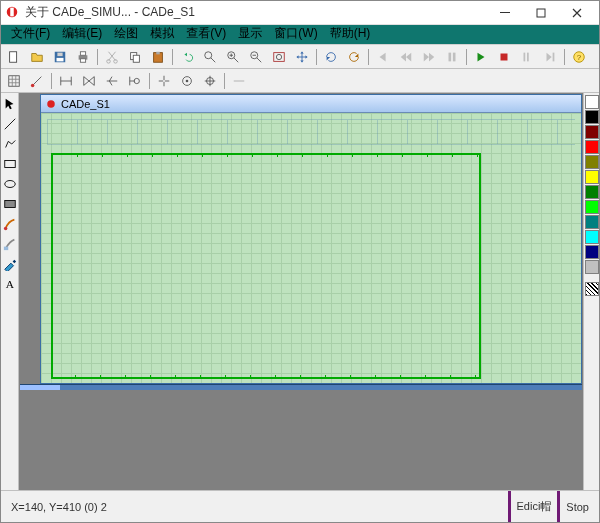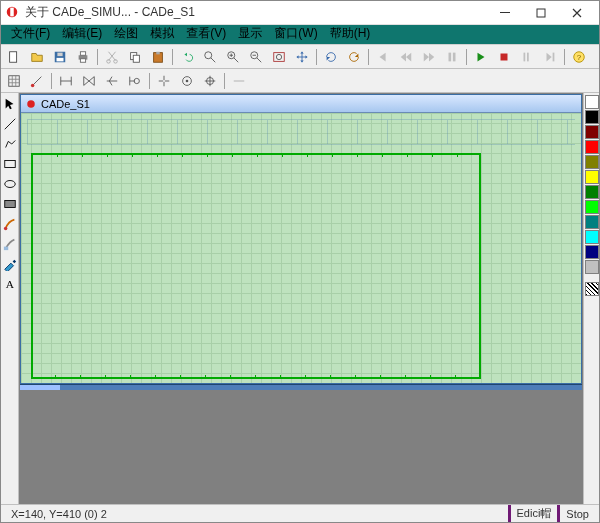--- a/index.html
+++ b/index.html
@@ -119,20 +119,21 @@
     border: 1px solid #808080;
     min-width: 0;
   }
   .mdi-child {
     background: #bee2be;
     border: 1px solid #3a6ea5;
     display: flex;
     flex-direction: column;
     flex: 0 0 auto;
     height: 290px;
+    margin-left: 20px;
   }
   .mdi-titlebar {
     height: 18px;
     background: linear-gradient(#d9e8ff,#a7c7ef);
     display: flex;
     align-items: center;
     padding: 0 4px;
     font-size: 11px;
     color: #000;
     border-bottom: 1px solid #6a8bb5;
@@ -187,21 +188,21 @@
     background: linear-gradient(90deg,#9cc0ff 0 40px,#4d7db8 40px 100%);
     border-top: 1px solid #204570;
   }
   .mdi-filler {
     flex: 1;
     background: #808080;
   }
 
   
   .statusbar {
-    height: 18px;
+    height: 32px;
     background: #f0f0f0;
     border-top: 1px solid #c0c0c0;
     display: flex;
     align-items: center;
     font-size: 11px;
     color: #333;
     padding: 0 4px;
   }
   .statusbar .seg {
     padding: 0 6px;

